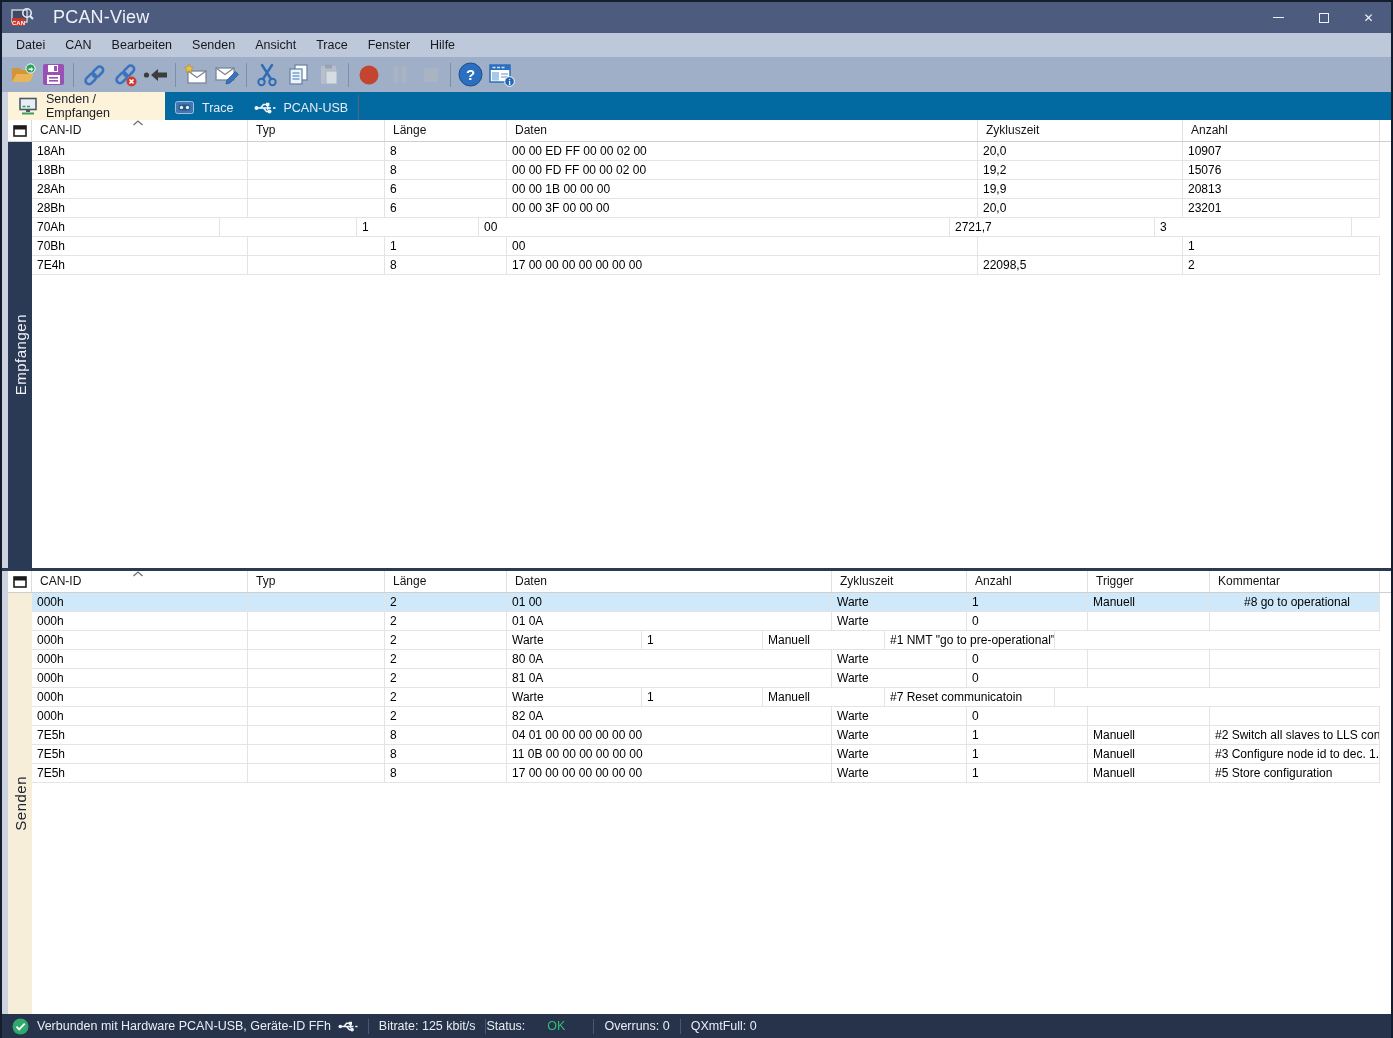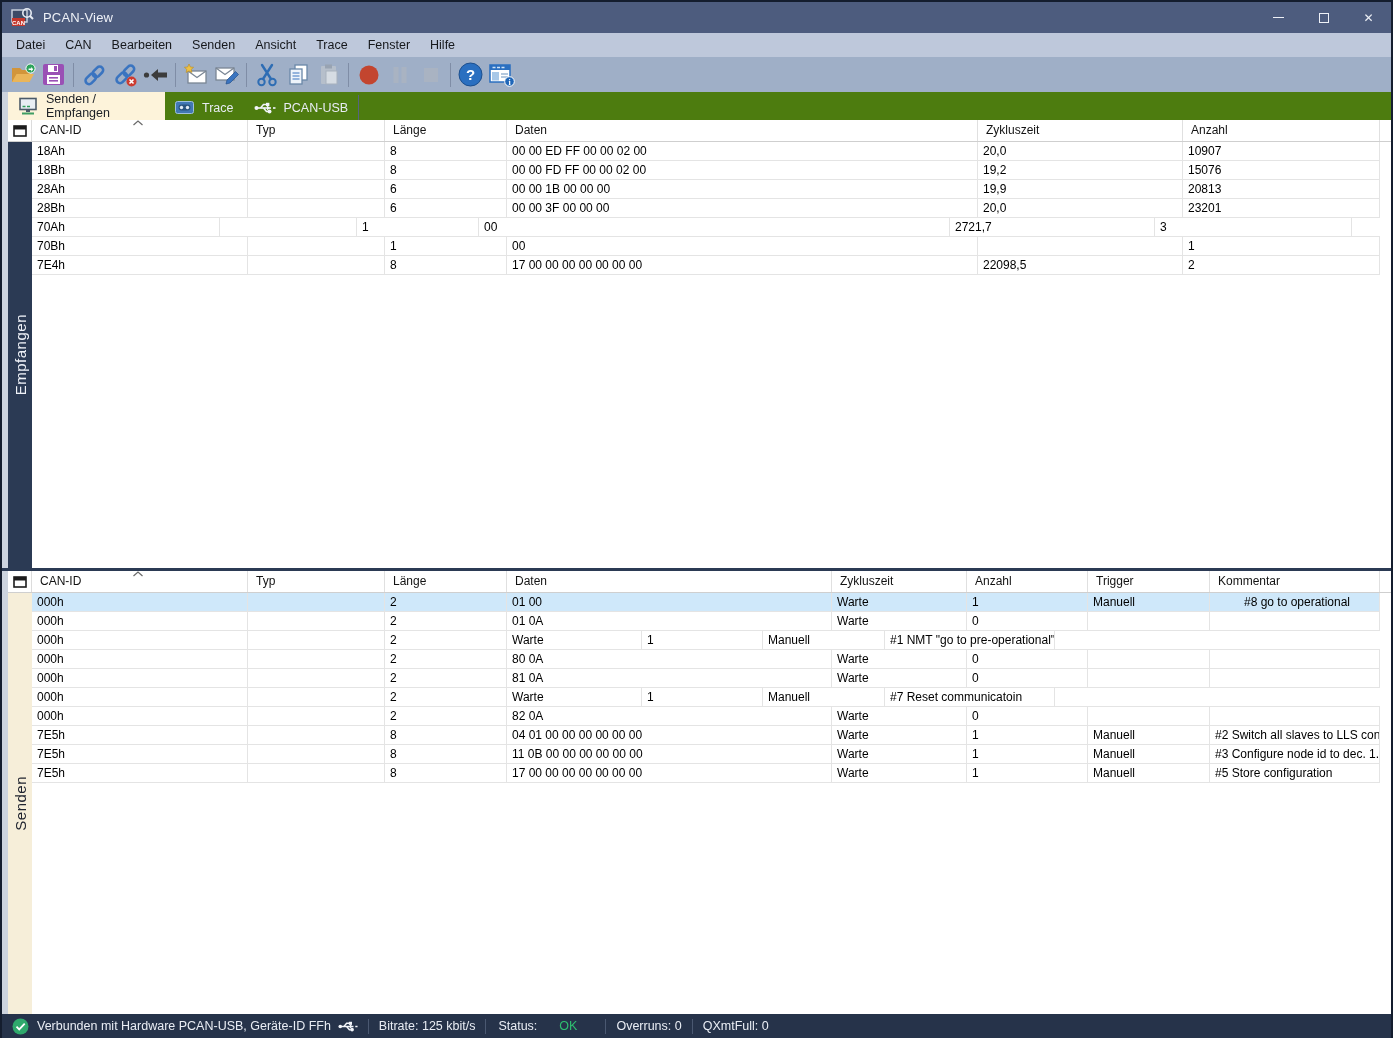--- a/index.html
+++ b/index.html
@@ -3,37 +3,37 @@
 <meta charset="utf-8">
 <style>
   *{box-sizing:border-box;margin:0;padding:0;}
   html,body{width:1393px;height:1038px;overflow:hidden;}
   body{position:relative;background:#141d2e;font-family:"Liberation Sans","DejaVu Sans",sans-serif;
        -webkit-font-smoothing:antialiased;}
   
   .titlebar{position:absolute;left:2px;top:2px;width:1389px;height:31px;background:#4d5c7e;
             display:flex;align-items:center;color:#eef1f7;}
   .titlebar .appicon{width:24px;height:22px;margin-left:8px;position:relative;flex:0 0 auto;}
-  .titlebar .title{font-size:13px;margin-left:9px;letter-spacing:.2px;}
+  .titlebar .title{font-size:18px;margin-left:19px;letter-spacing:.2px;}
   .winbtns{margin-left:auto;display:flex;height:31px;}
   .winbtn{width:45px;height:31px;display:flex;align-items:center;justify-content:center;color:#eef1f7;
           font-size:12px;cursor:default;}
   .glyph-min{width:11px;height:1px;background:#eef1f7;}
   .glyph-max{width:10px;height:10px;border:1px solid #eef1f7;}
   
   .menubar{position:absolute;left:2px;top:33px;width:1389px;height:24px;background:#bec8db;
            display:flex;align-items:center;padding-left:4px;}
   .menuitem{font-size:12.5px;color:#16181c;padding:0 10px;height:24px;display:flex;align-items:center;}
   
   .toolbar{position:absolute;left:2px;top:57px;width:1389px;height:35px;background:#9fafc7;
            display:flex;align-items:center;padding-left:5px;}
   .tbtn{width:31px;height:31px;display:flex;align-items:center;justify-content:center;}
   .tsep{width:1px;height:24px;background:#7f8da6;margin:0 4px;}
   
-  .tabbar{position:absolute;left:8px;top:92px;width:1383px;height:28px;background:#4d7c0f;
+  .tabbar{position:absolute;left:8px;top:92px;width:1383px;height:28px;background:#0369a1;
           display:flex;align-items:flex-end;}
   .tab{height:25px;display:flex;align-items:center;font-size:12.5px;color:#e8ecf4;padding:0 10px;}
   .tab .ticon{margin-right:8px;display:flex;align-items:center;}
   .tab.active{background:#fdf3da;color:#1c2026;height:28px;width:157px;}
   .tab.bordered{border-right:1px solid #55647e;}
   .gutter{position:absolute;left:2px;top:92px;width:6px;height:922px;background:#ccd3de;}
   
   .panel{position:absolute;left:8px;width:1383px;background:#14532d;}
   .panel-top{top:120px;height:448px;}
   .panel-bottom{top:571px;height:443px;}
@@ -490,19 +490,19 @@
       <path d="M6.5 8 L9.5 4.5 h3" stroke="#f2f5fa" stroke-width="1.6" fill="none"></path>
       <rect x="12" y="2.8" width="3.4" height="3.4" fill="#f2f5fa"></rect>
       <path d="M9.5 8 l3 3.5 h1.5" stroke="#f2f5fa" stroke-width="1.6" fill="none"></path>
       <circle cx="15.5" cy="11.5" r="2" fill="#f2f5fa"></circle>
       <path d="M19 8 h2.5" stroke="#f2f5fa" stroke-width="1.6"></path>
     </svg>
   </span>
   <span class="ssep" style="margin-left:10px;"></span>
   <span style="margin-left:10px;">Bitrate: 125 kbit/s</span>
   <span class="ssep" style="margin-left:10px;"></span>
-  <span style="margin-left:12px;">Status:</span>
+  <span style="">Status:</span>
   <span class="ok" style="margin-left:22px;">OK</span>
   <span class="ssep" style="margin-left:28px;"></span>
   <span style="margin-left:10px;">Overruns: 0</span>
   <span class="ssep" style="margin-left:10px;"></span>
   <span style="margin-left:10px;">QXmtFull: 0</span>
 </div>
 
 </body></html>

